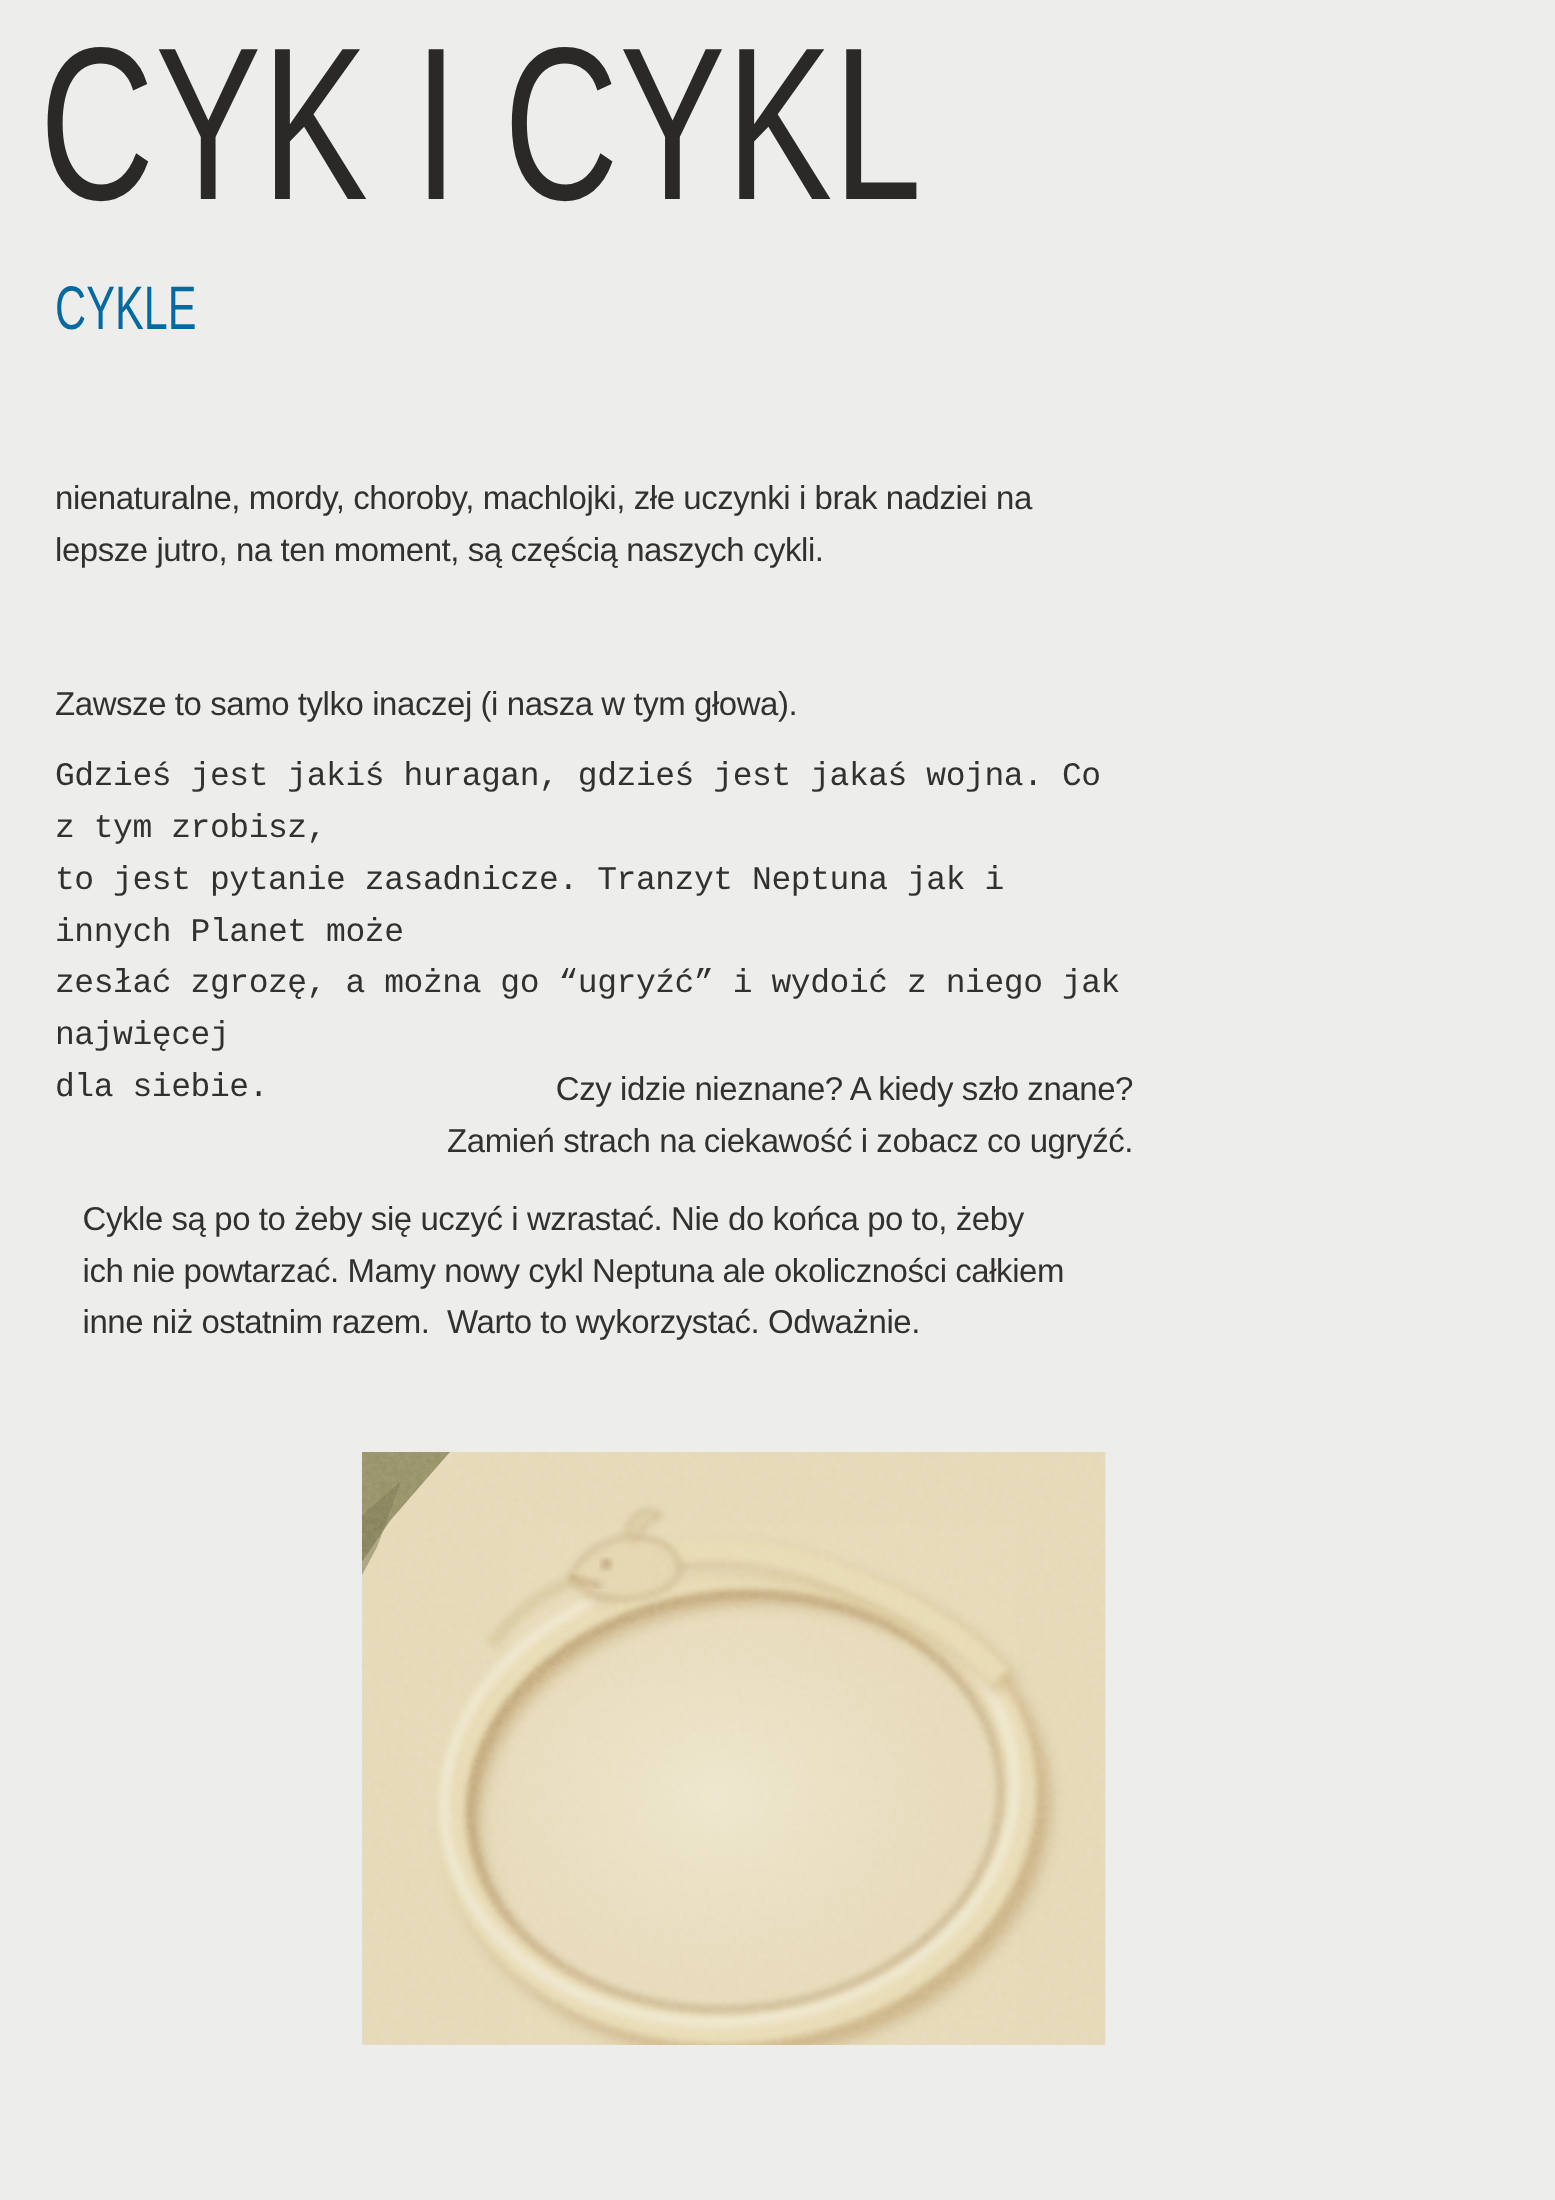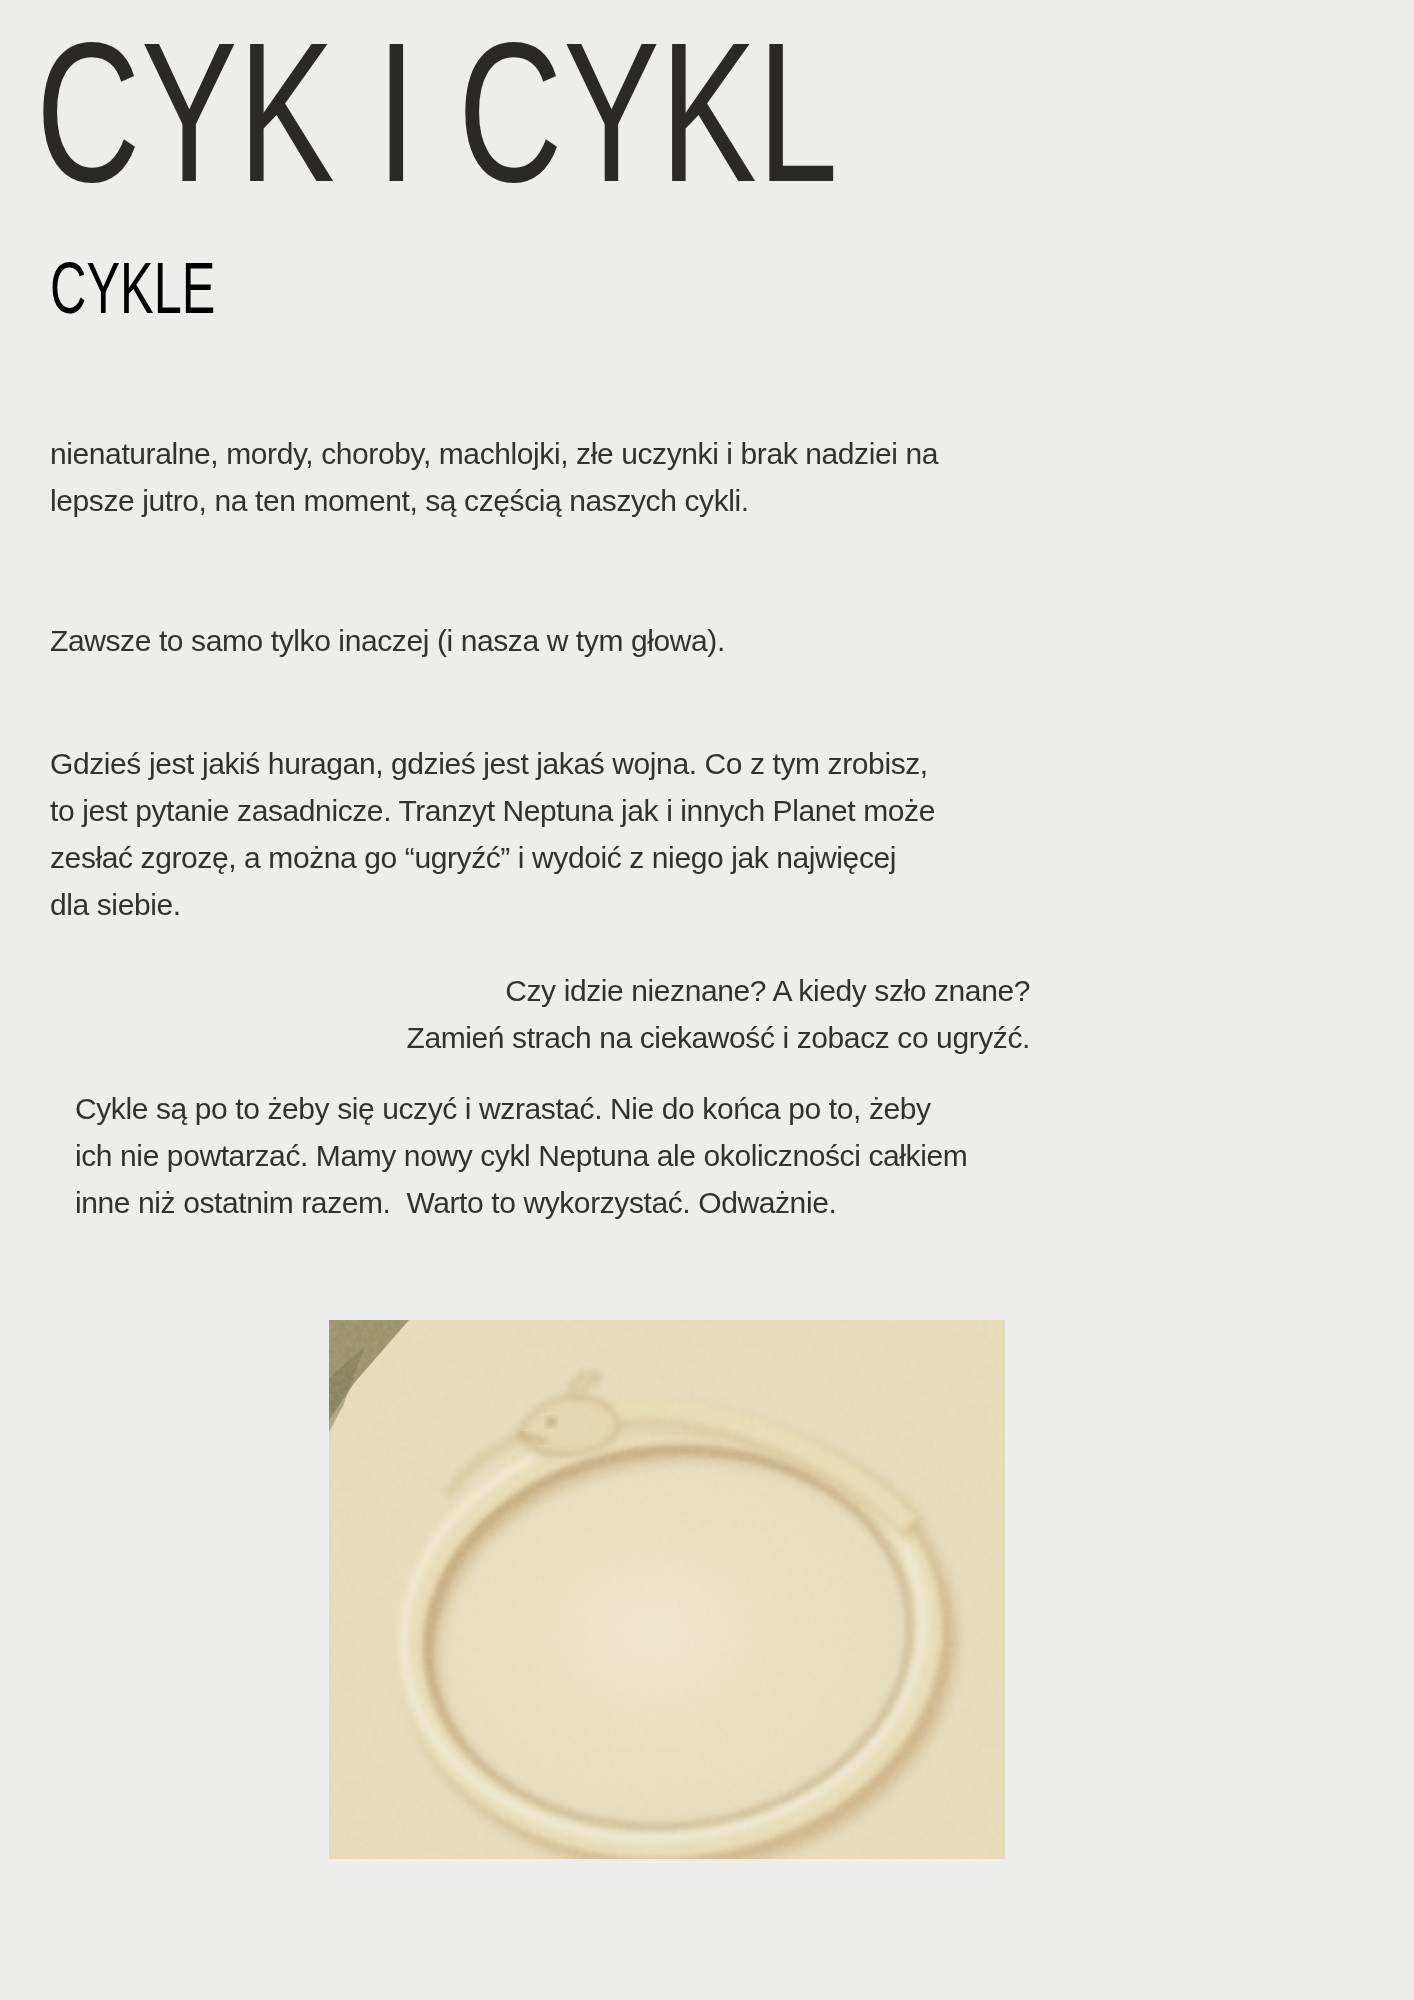--- a/index.html
+++ b/index.html
@@ -33,25 +33,25 @@
     display:inline-block;
     transform:scaleX(0.73);
     transform-origin:0 50%;
   }
   
   .section-heading{
     position:absolute;
     left:50px;
     top:252px;
     margin:0;
-    font-size:72px;
+    font-size:56px;
     line-height:1.0;
     font-weight:400;
     white-space:nowrap;
-    color:#000000;
+    color:#0369a1;
   }
   .condense2{
     display:inline-block;
     transform:scaleX(0.70);
     transform-origin:0 50%;
   }
   
   .para{
     position:absolute;
     left:50px;
@@ -59,21 +59,21 @@
     margin:0;
     font-size:30px;
     line-height:47px;
     letter-spacing:-0.4px;
     color:#323130;
   }
   .tline{display:block;white-space:pre-wrap;}
   .b{font-weight:400;}
   .p1{top:430px;}
   .p2{top:617px;}
-  .p3{top:740px;}
+  .p3{top:684px;font-family:Liberation Mono, monospace;}
   .p4{top:967px;text-align:right;}
   .p5{top:1085px;margin-left:25px;}
   
   .figure{
     position:absolute;
     left:329px;
     top:1320px;
     width:676px;
     height:539px;
     margin:0;

